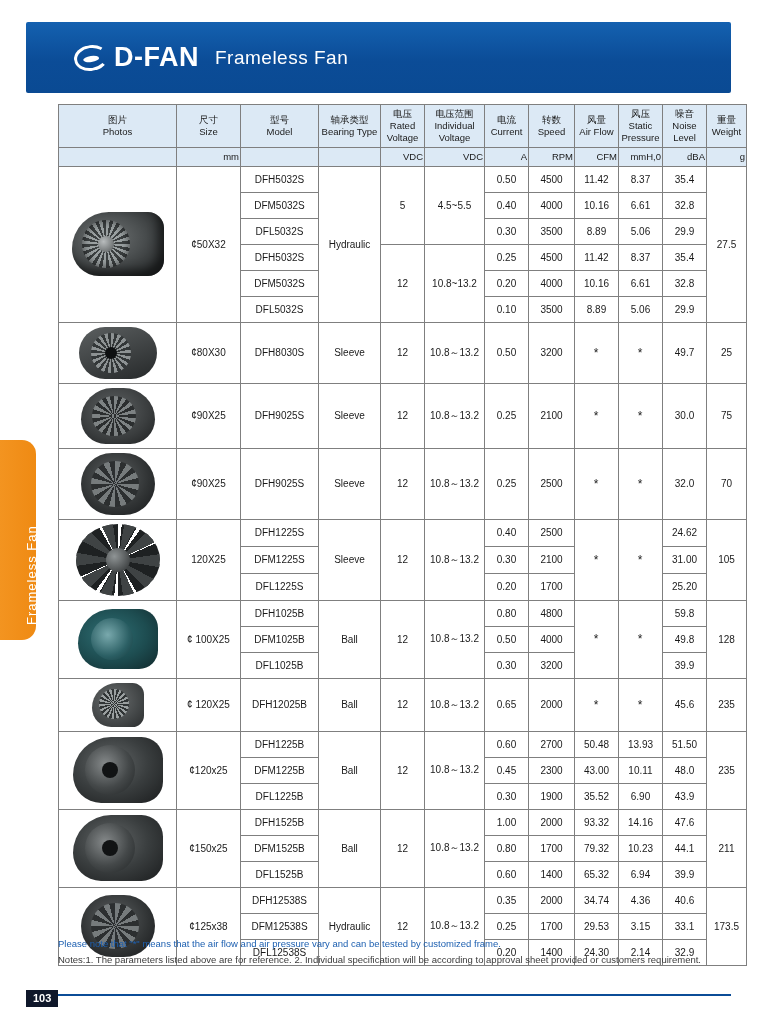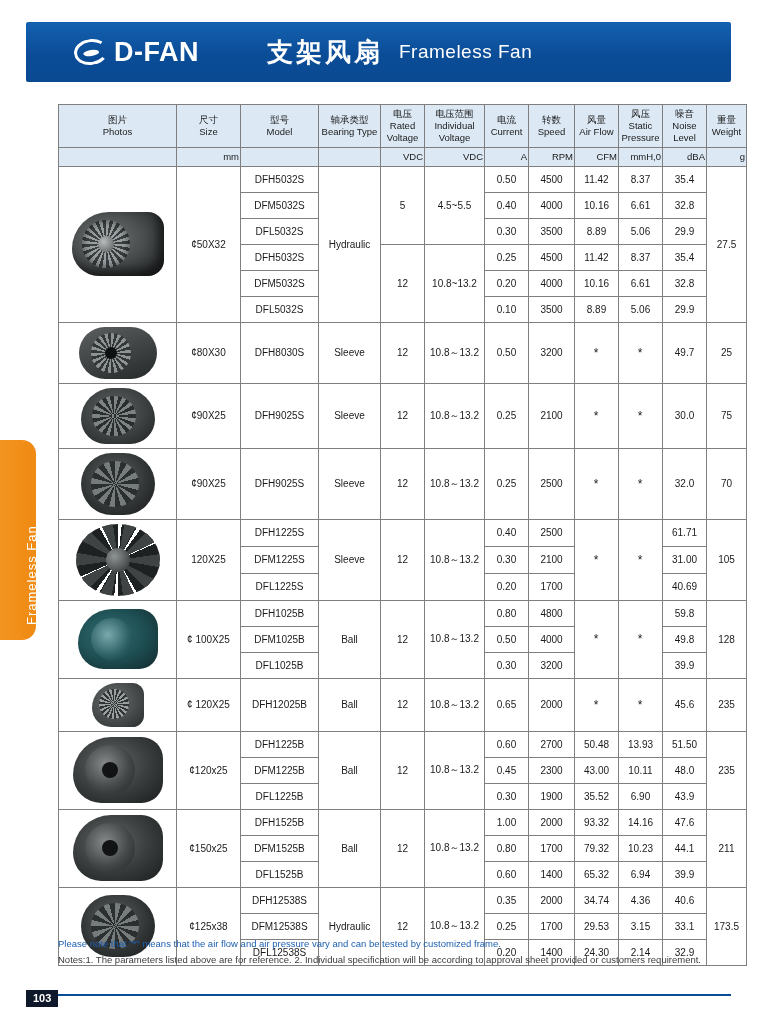--- a/index.html
+++ b/index.html
@@ -9,21 +9,21 @@
     background: #ffffff;
     font-family: "Liberation Sans", sans-serif;
     position: relative;
     overflow: hidden;
   }
 
   
   .header {
     position: absolute;
     left: 26px; top: 22px;
-    width: 705px; height: 60px;
+    width: 705px; height: 71px;
     background: linear-gradient(to bottom, #1461b0 0%, #0b4c97 55%, #0a4a93 100%);
     display: flex; align-items: center;
     border-radius: 2px;
   }
   .logo-wrap {
     display:flex; align-items:center;
     margin-left: 48px;
   }
   .logo-mark {
     width: 34px; height: 26px;
@@ -254,21 +254,20 @@
   .star { font-size: 12px; letter-spacing: 1px; }
 </style>
 </head>
 <body>
 
 <div class="header">
   <div class="logo-wrap">
     <div class="logo-mark"></div>
     <div class="logo-text">D-FAN</div>
   </div>
-  <div class="head-cn">支架风扇</div>
   <div class="head-en">Frameless Fan</div>
 </div>
 
 <div class="side-tab">
   <span>Frameless Fan</span>
 </div>
 
 <div class="tbl-wrap">
   <table>
     <colgroup>
@@ -464,34 +463,34 @@
           </td>
           <td rowspan="3">120X25</td>
           <td>DFH1225S</td>
           <td rowspan="3">Sleeve</td>
           <td rowspan="3">12</td>
           <td rowspan="3">10.8～13.2</td>
           <td>0.40</td>
           <td>2500</td>
           <td rowspan="3" class="star">*</td>
           <td rowspan="3" class="star">*</td>
-          <td>61.71</td>
+          <td>24.62</td>
           <td rowspan="3">105</td>
         </tr>
         <tr>
           <td>DFM1225S</td>
           <td>0.30</td>
           <td>2100</td>
           <td>31.00</td>
         </tr>
         <tr>
           <td>DFL1225S</td>
           <td>0.20</td>
           <td>1700</td>
-          <td>40.69</td>
+          <td>25.20</td>
         </tr>
         <tr>
           <td rowspan="3" class="photo-cell">
             <div class="fan fan-e"></div>
           </td>
           <td rowspan="3">¢ 100X25</td>
           <td>DFH1025B</td>
           <td rowspan="3">Ball</td>
           <td rowspan="3">12</td>
           <td rowspan="3">10.8～13.2</td>

